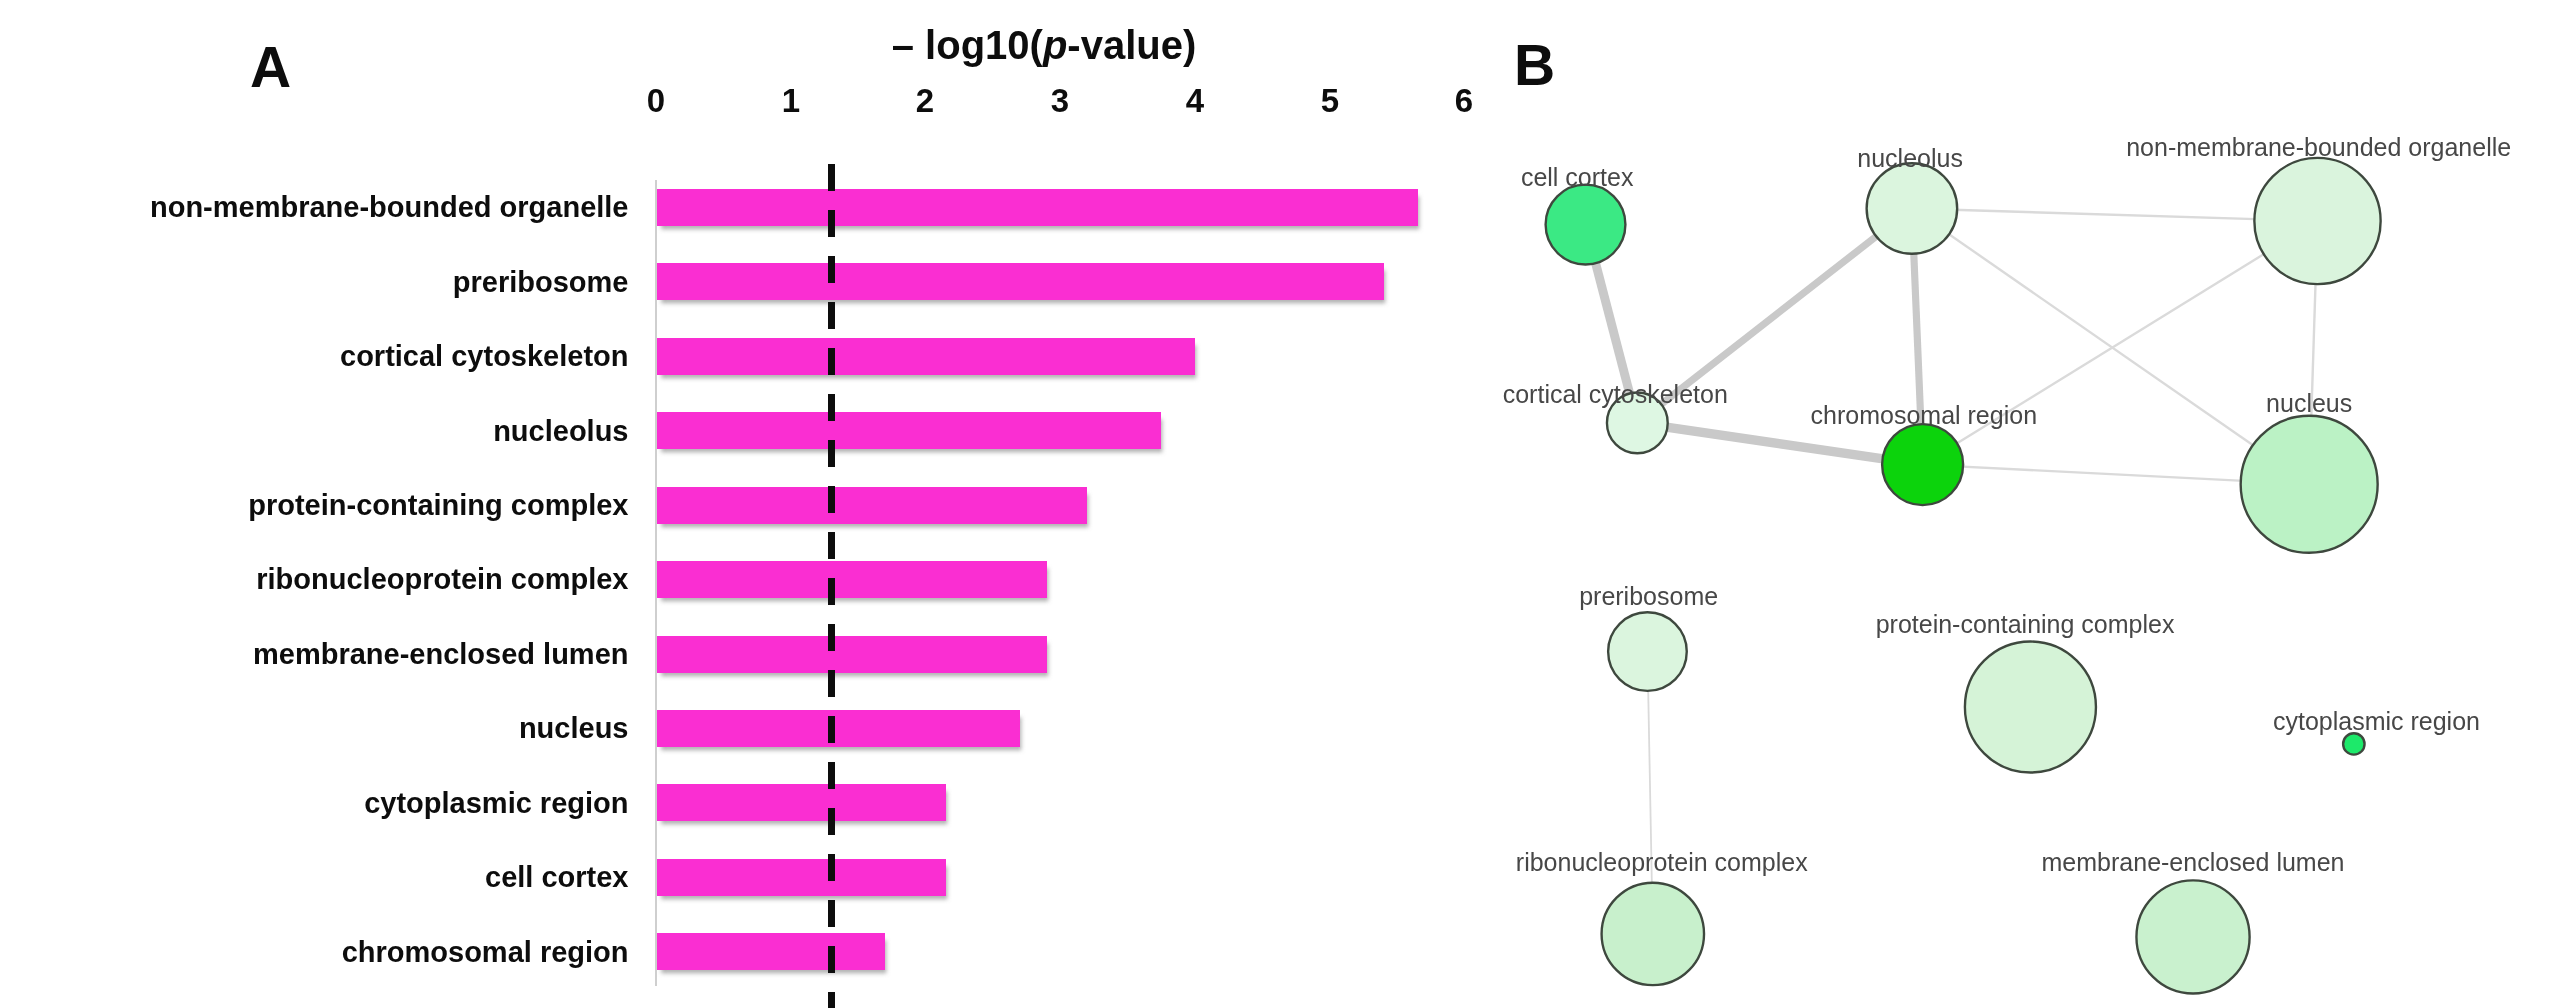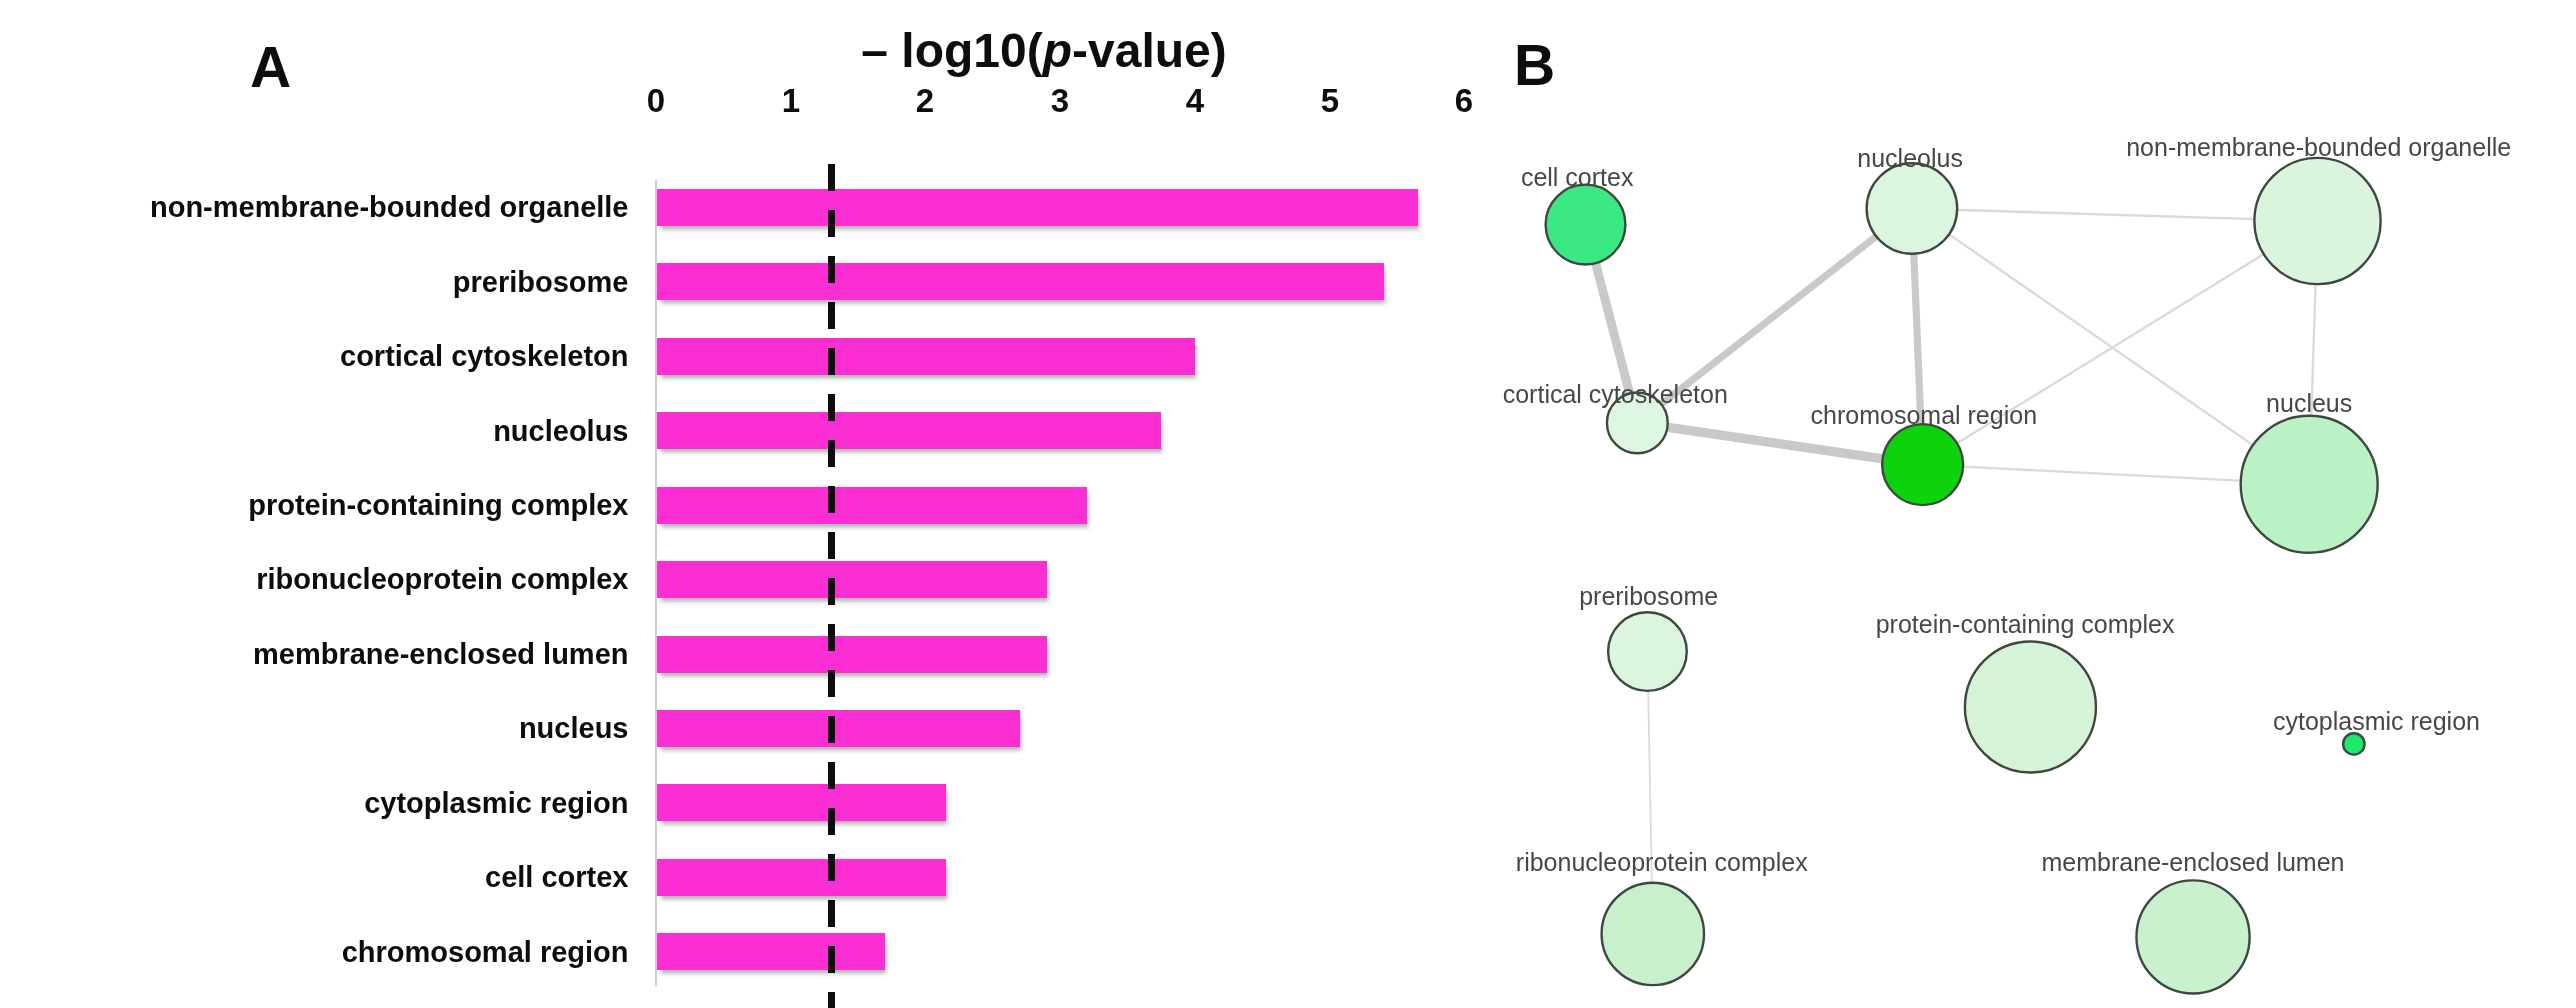--- a/index.html
+++ b/index.html
@@ -12,21 +12,21 @@
   }
   .panel-letter{
     position:absolute;
     font-size:57px;font-weight:800;color:#0d0d0d;
     line-height:1;
   }
   
   #axis-title{
     position:absolute;top:22.6px;left:1044px;
     transform:translateX(-50%);
-    font-size:48px;font-weight:800;color:#0d0d0d;
+    font-size:40px;font-weight:800;color:#0d0d0d;
     white-space:nowrap;
   }
   #axis-title .it{font-style:italic;}
   .tick-label{
     position:absolute;top:82px;
     transform:translateX(-50%);
     font-size:33px;font-weight:700;color:#0d0d0d;
   }
   .cat-label{
     position:absolute;

